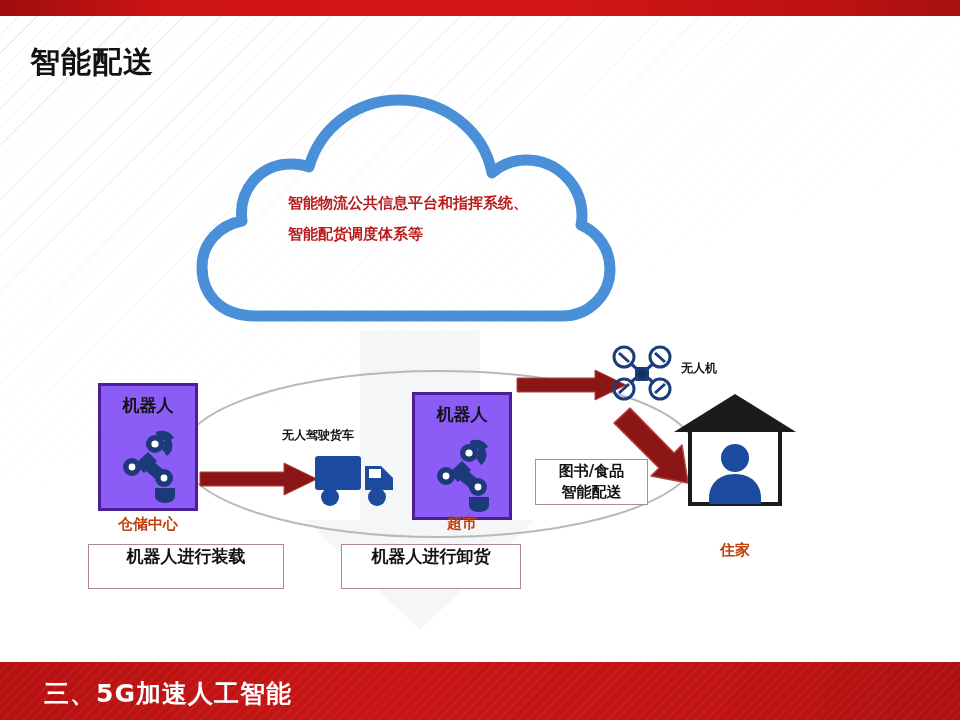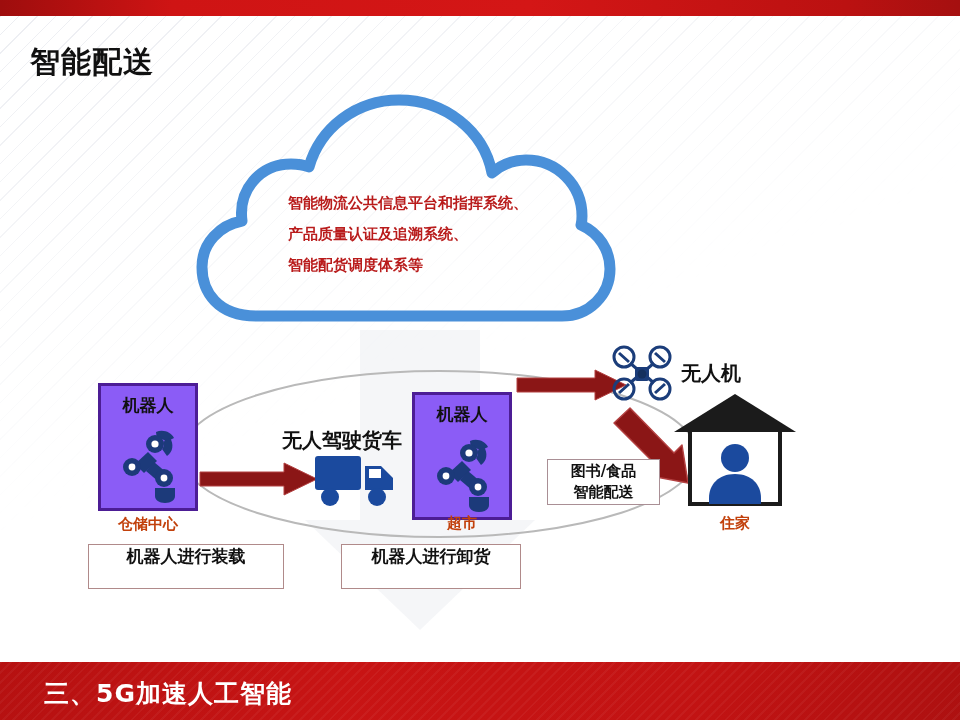--- a/index.html
+++ b/index.html
@@ -79,29 +79,29 @@
   .node-box-title{
     position:absolute;left:0;right:0;top:8px;text-align:center;
     font-size:17px;font-weight:bold;color:#111;white-space:nowrap;
     font-family:"DejaVu Sans","Liberation Sans",sans-serif;
   }
   .node-caption{
     position:absolute;text-align:center;font-size:15px;font-weight:bold;color:#c2410c;
     white-space:nowrap;font-family:"DejaVu Sans","Liberation Sans",sans-serif;
   }
   .free-label{
-    position:absolute;font-size:20px;font-weight:bold;color:#111;white-space:nowrap;
+    position:absolute;font-size:12px;font-weight:bold;color:#111;white-space:nowrap;
     font-family:"DejaVu Sans","Liberation Sans",sans-serif;
   }
 
   
   .tag-box{
     position:absolute;left:535px;top:459px;width:113px;height:46px;
     border:1.5px solid #a98f95;background:#ffffff;box-sizing:border-box;
-    display:flex;flex-direction:column;align-items:center;justify-content:center;margin-left:12px;
+    display:flex;flex-direction:column;align-items:center;justify-content:center;
   }
   .tag-box span{
     font-size:15px;font-weight:bold;color:#111;line-height:21px;white-space:nowrap;
     font-family:"DejaVu Sans","Liberation Sans",sans-serif;
   }
 
   
   .step-box{
     position:absolute;top:544px;height:45px;
     border:1.5px solid #b08a8a;background:#ffffff;box-sizing:border-box;
@@ -139,21 +139,20 @@
                C 249 22, 288 53, 296 95
                C 305 87, 317 82, 330 82
                C 361 82, 386 107, 386 138
                C 386 141, 386 144, 385 147
                C 403 155, 414 172, 414 191
                C 414 217, 393 238, 366 238
                Z" fill="none" stroke="#4a90d9" stroke-width="11" stroke-linejoin="round"></path>
     </svg>
     <div class="cloud-text">
       <div>智能物流公共信息平台和指挥系统、</div>
-      <div>产品质量认证及追溯系统、</div>
       <div>智能配货调度体系等</div>
     </div>
   </div>
 
   <svg class="flow-ellipse" viewBox="0 0 522 172">
     <ellipse cx="261" cy="86" rx="258" ry="83" fill="none" stroke="#b9b9b9" stroke-width="2"></ellipse>
   </svg>
 
   <div class="node-box" style="left:98px;top:383px;width:100px;height:128px;">
     <div class="node-box-title">机器人</div>
@@ -233,21 +232,21 @@
   </svg>
 
   <svg style="position:absolute;left:672px;top:392px;" width="126" height="120" viewBox="0 0 126 120">
     <path d="M63 2 L124 40 H2 Z" fill="#1b1b1b"></path>
     <rect x="18" y="38" width="90" height="74" fill="#ffffff" stroke="#1b1b1b" stroke-width="4"></rect>
     <g fill="#1b4a9e">
       <circle cx="63" cy="66" r="14"></circle>
       <path d="M63 82 c-17 0 -26 11 -26 24 v6 h52 v-6 c0 -13 -9 -24 -26 -24 z"></path>
     </g>
   </svg>
-  <div class="node-caption" style="left:672px;top:514px;width:126px;">住家</div>
+  <div class="node-caption" style="left:672px;top:541px;width:126px;">住家</div>
 
   <div class="tag-box">
     <span>图书/食品</span>
     <span>智能配送</span>
   </div>
 
   <div class="step-box" style="left:88px;width:196px;">
     <span>机器人进行装载</span>
   </div>
   <div class="step-box" style="left:305px;width:180px;margin-left:36px;">

